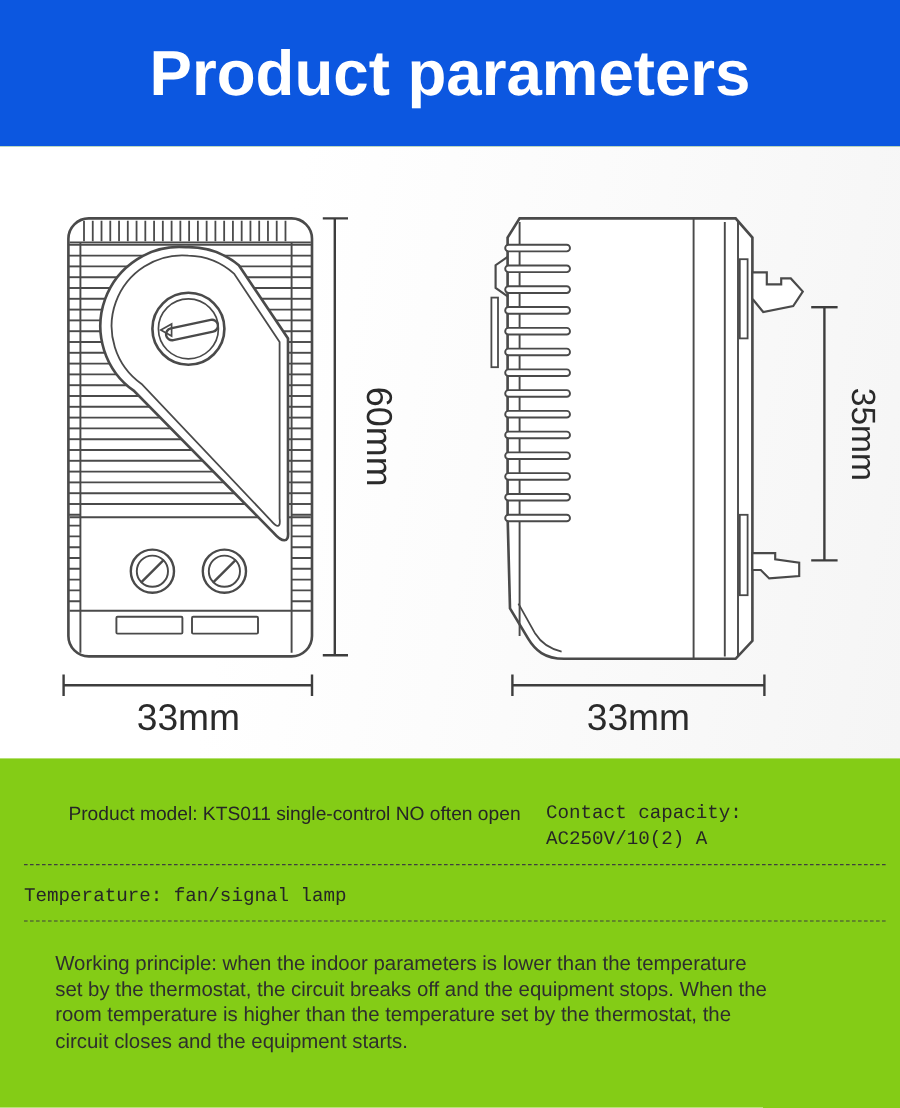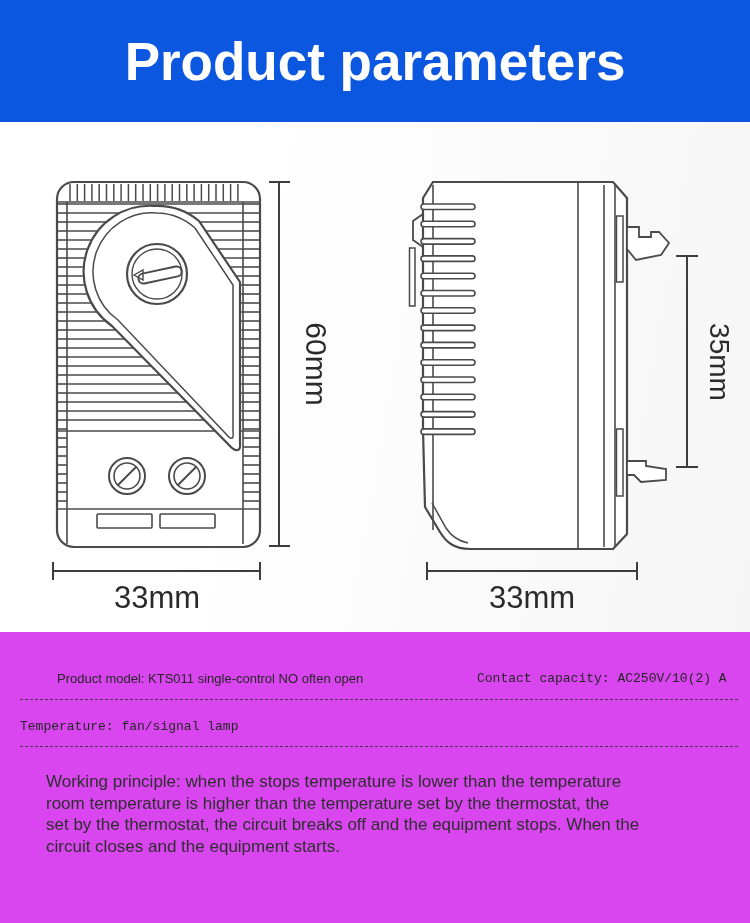--- a/index.html
+++ b/index.html
@@ -1,19 +1,19 @@
 <!DOCTYPE html>
 <html><head>
 <meta charset="utf-8">
 <style>
   html,body{margin:0;padding:0;}
   .page{
     position:relative;
     width:750px;height:923px;
-    background:#d946ef;
+    background:#84cc16;
     font-family:"Liberation Sans", sans-serif;
     overflow:hidden;
   }
   .banner{
     height:122px;
     background:#0c57e0;
     display:flex;align-items:center;justify-content:center;
   }
   .banner h1{
     margin:0;
@@ -28,24 +28,23 @@
   }
   .drawing-area svg{display:block;}
   .specs{
     margin-top:16px;
   }
   .spec-row{
     display:flex;
     margin:0 12px 0 20px;
     padding:20px 0 10px 0;
     border-bottom:1px dashed #3f3f3f;
-    font-size:13px;
+    font-size:16px;
     color:#262626;
     line-height:21px;
-    gap:22px;
   }
   .spec-row:last-child{padding:16px 0 9px 0;}
   .spec-cell-left{width:435px;padding-left:37px;box-sizing:border-box;}
   .spec-cell-right{flex:1;font-family:Liberation Mono, monospace;}
   .principle{
     margin:24px 0 0 46px;
     font-size:17px;
     line-height:21.5px;
     color:#2e2e2e;
   }
@@ -295,19 +294,19 @@
     <div class="spec-row">
       <div class="spec-cell-left">Product model: KTS011 single-control NO often open</div>
       <div class="spec-cell-right">Contact capacity: AC250V/10(2) A</div>
     </div>
     <div class="spec-row">
       <div class="spec-cell-right">Temperature: fan/signal lamp</div>
     </div>
   </div>
 
   <div class="principle">
-    <div>Working principle: when the stops temperature is lower than the temperature</div>
+    <div>Working principle: when the indoor parameters is lower than the temperature</div>
+    <div>set by the thermostat, the circuit breaks off and the equipment stops. When the</div>
     <div>room temperature is higher than the temperature set by the thermostat, the</div>
-    <div>set by the thermostat, the circuit breaks off and the equipment stops. When the</div>
     <div>circuit closes and the equipment starts.</div>
   </div>
 
 </div>
 
 </body></html>

